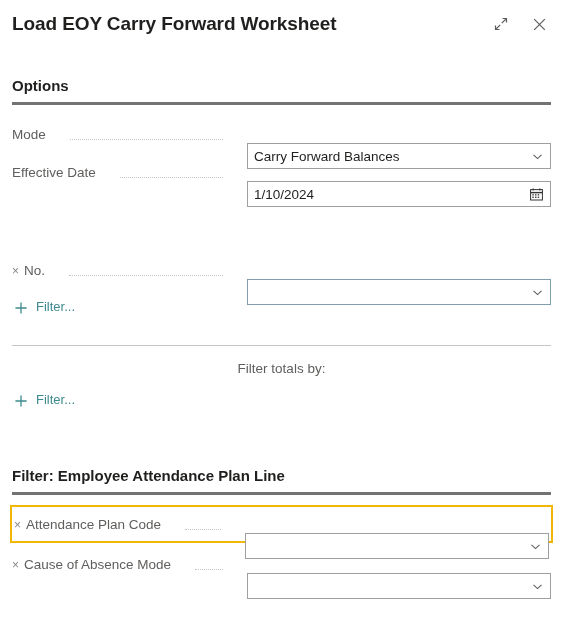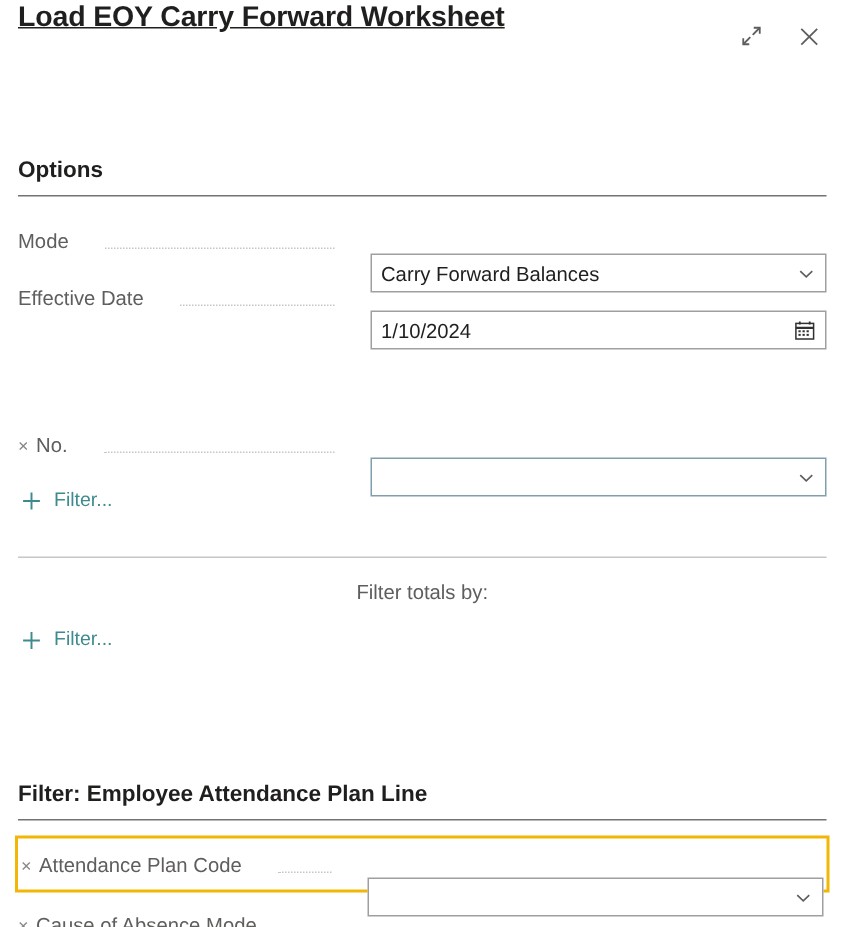--- a/index.html
+++ b/index.html
@@ -18,27 +18,27 @@
 
   
   .titlebar {
     position: relative;
     height: 52px;
     padding: 0 12px;
     display: flex;
     align-items: flex-start;
   }
   .dialog-title {
+    margin-top: 12px;
     font-size: 19px;
     font-weight: 600;
     letter-spacing: -0.1px;
     color: #201f1e;
     line-height: 24px;
     white-space: nowrap;
-    text-decoration: underline;
   }
   .title-actions {
     position: absolute;
     right: 10px;
     top: 10px;
     display: flex;
     align-items: center;
     gap: 10px;
   }
   .icon-btn {
@@ -59,23 +59,22 @@
   .content {
     padding: 0 12px;
   }
 
   .section-head {
     font-size: 15px;
     font-weight: 600;
     color: #201f1e;
     padding-top: 0;
     padding-bottom: 6px;
-    border-bottom: 1px solid #737373;
+    border-bottom: 3px solid #737373;
     line-height: 20px;
-    margin-top: 28px;
   }
 
   .hr-light {
     border: 0;
     border-top: 1px solid #c8c6c4;
     margin: 0;
   }
 
   
   .field-row {

